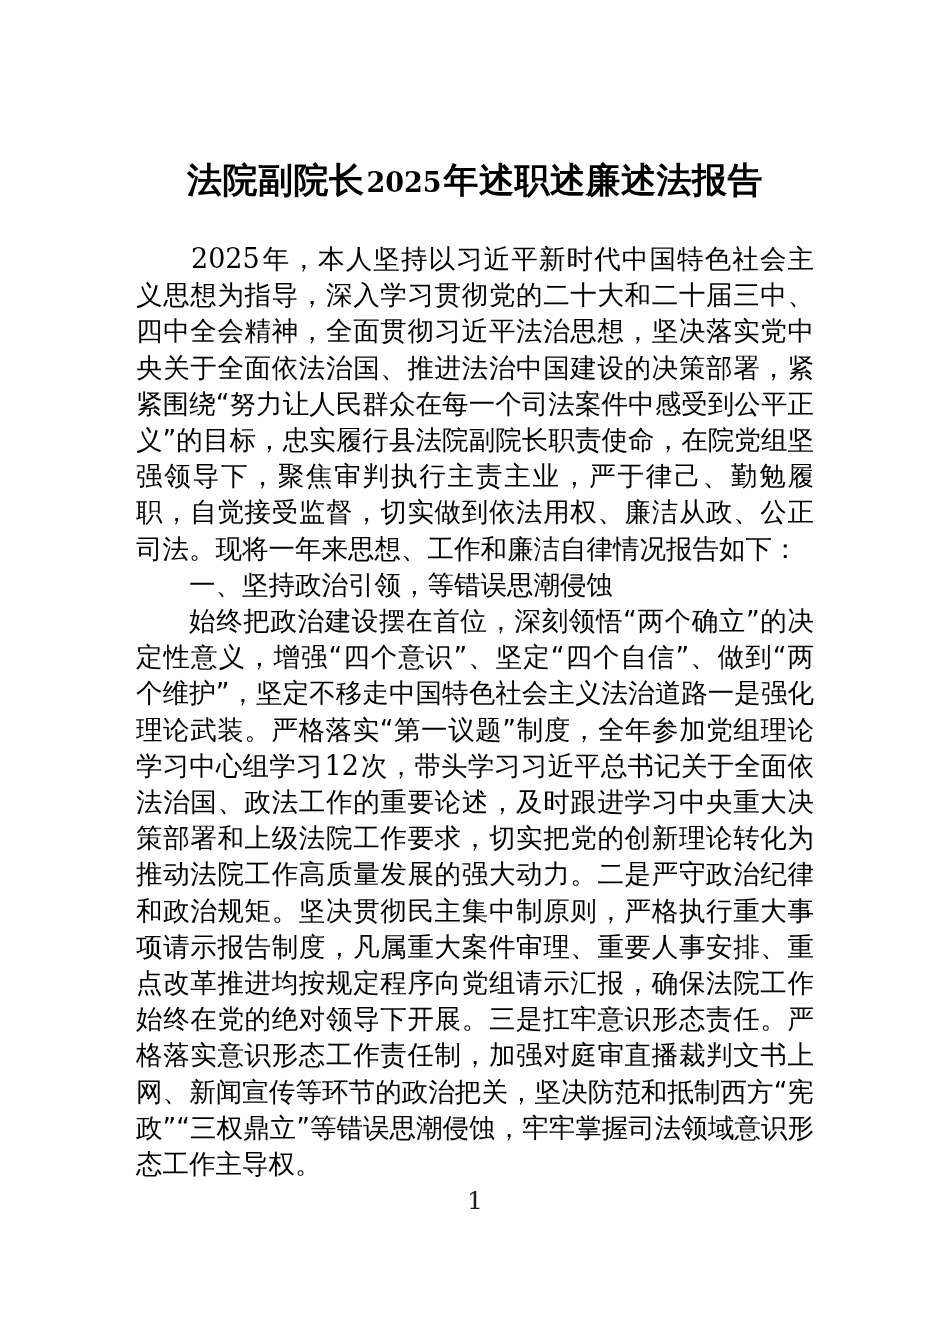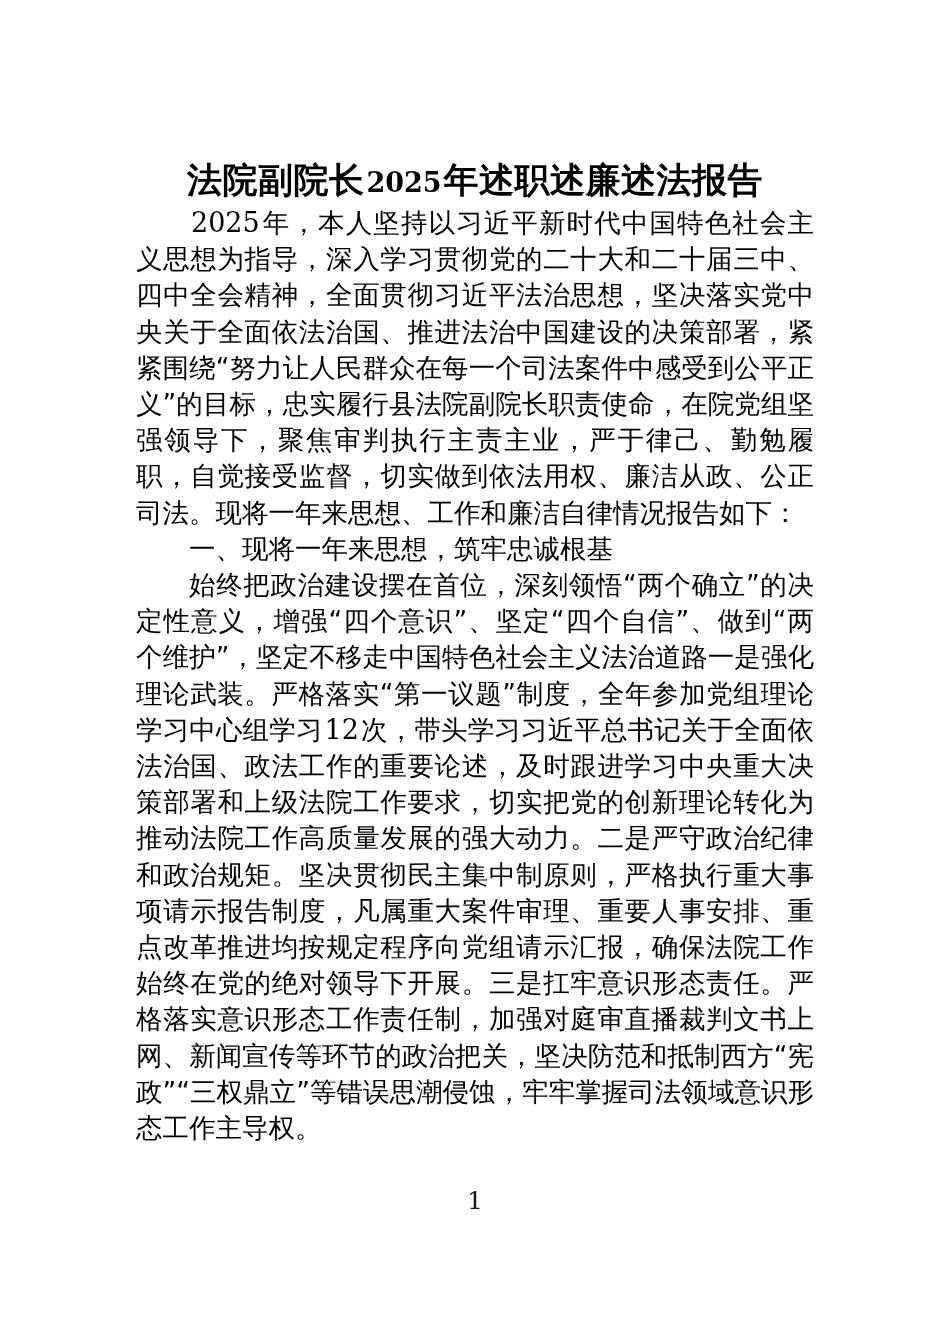--- a/index.html
+++ b/index.html
@@ -38,20 +38,21 @@
     text-align: center;
     font-weight: bold;
     font-size: 35px;
     line-height: 44px;
     letter-spacing: 0.5px;
     padding-top: 158px;
     white-space: nowrap;
   }
 
   .body-block {
+    margin-top: 36px;
   }
 
   p.para {
     margin: 0;
     padding: 0;
     font-size: 26.5px;
     line-height: 36.2px;
     text-align: justify;
     text-justify: inter-character;
     text-indent: 53px;
@@ -87,21 +88,21 @@
 <div class="page">
 
   <div class="content">
 
     <h1 class="doc-title">法院副院长<span class="num">2025</span>年述职述廉述法报告</h1>
 
     <div class="body-block">
 
       <p class="para"><span class="num">2025</span>年，本人坚持以习近平新时代中国特色社会主义思想为指导，深入学习贯彻党的二十大和二十届三中、四中全会精神，全面贯彻习近平法治思想，坚决落实党中央关于全面依法治国、推进法治中国建设的决策部署，紧紧围绕“努力让人民群众在每一个司法案件中感受到公平正义”的目标，忠实履行县法院副院长职责使命，在院党组坚强领导下，聚焦审判执行主责主业，严于律己、勤勉履职，自觉接受监督，切实做到依法用权、廉洁从政、公正司法。现将一年来思想、工作和廉洁自律情况报告如下：</p>
 
-      <p class="para">一、现将一年来思想，筑牢忠诚根基</p>
+      <p class="para">一、坚持政治引领，等错误思潮侵蚀</p>
 
       <p class="para">始终把政治建设摆在首位，深刻领悟“两个确立”的决定性意义，增强“四个意识”、坚定“四个自信”、做到“两个维护”，坚定不移走中国特色社会主义法治道路一是强化理论武装。严格落实“第一议题”制度，全年参加党组理论学习中心组学习<span class="num">12</span>次，带头学习习近平总书记关于全面依法治国、政法工作的重要论述，及时跟进学习中央重大决策部署和上级法院工作要求，切实把党的创新理论转化为推动法院工作高质量发展的强大动力。二是严守政治纪律和政治规矩。坚决贯彻民主集中制原则，严格执行重大事项请示报告制度，凡属重大案件审理、重要人事安排、重点改革推进均按规定程序向党组请示汇报，确保法院工作始终在党的绝对领导下开展。三是扛牢意识形态责任。严格落实意识形态工作责任制，加强对庭审直播裁判文书上网、新闻宣传等环节的政治把关，坚决防范和抵制西方“宪政”“三权鼎立”等错误思潮侵蚀，牢牢掌握司法领域意识形态工作主导权。</p>
 
     </div>
 
   </div>
 
   <div class="page-number">1</div>
 
 </div>

